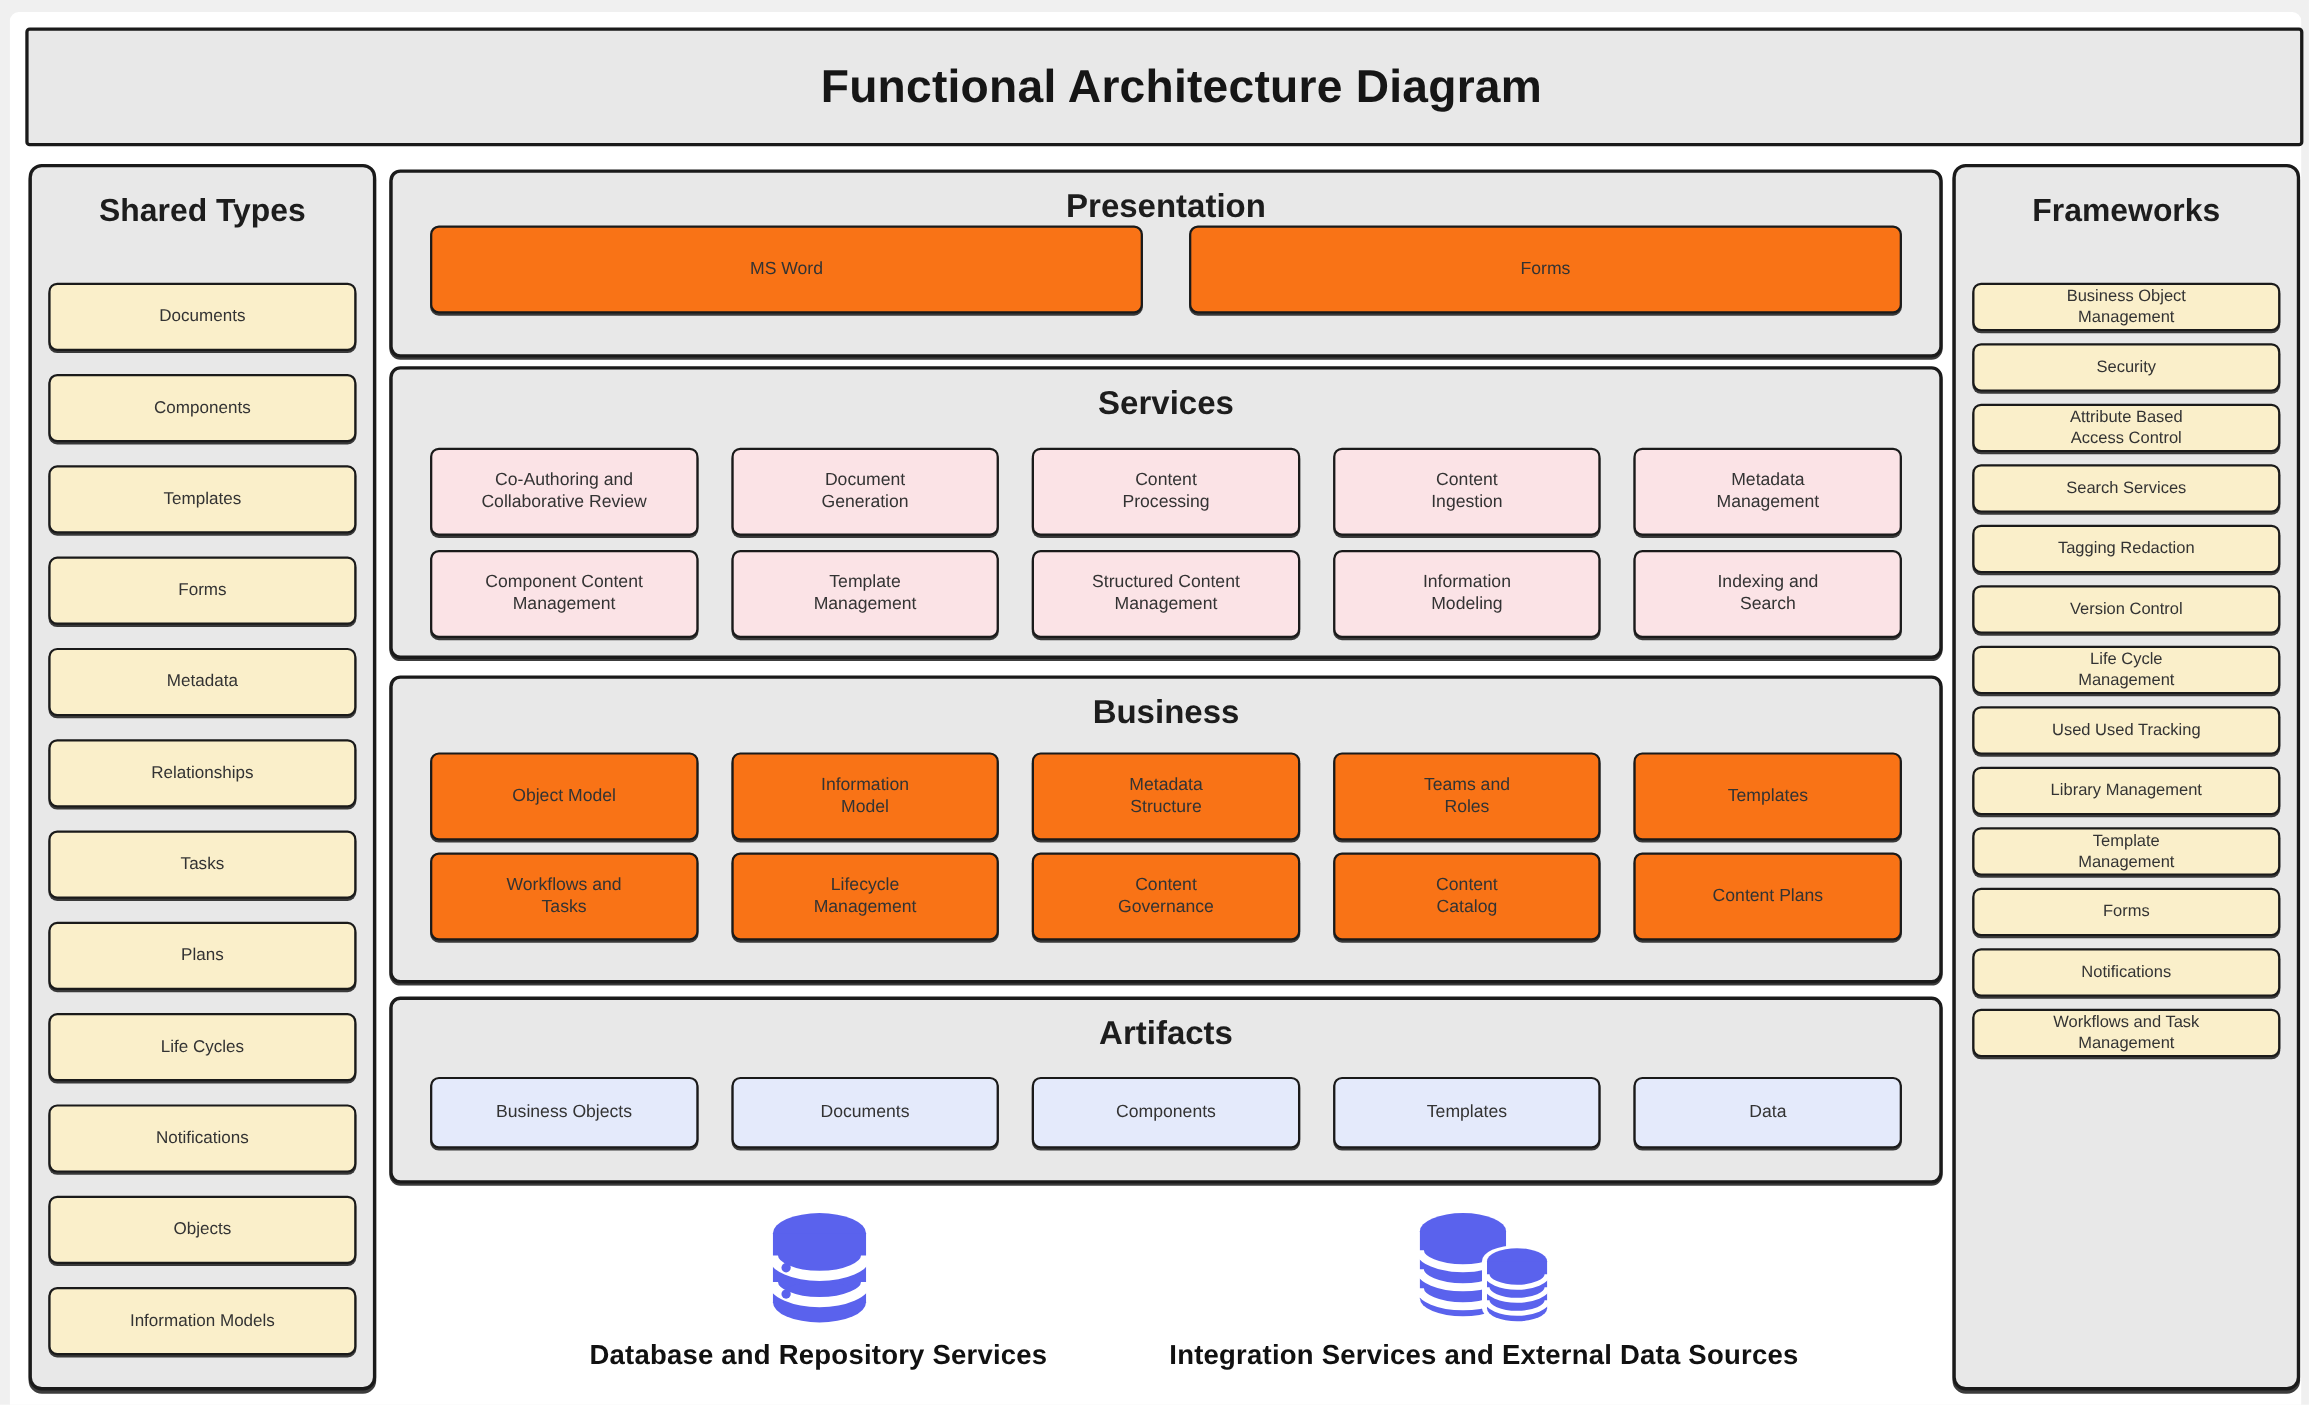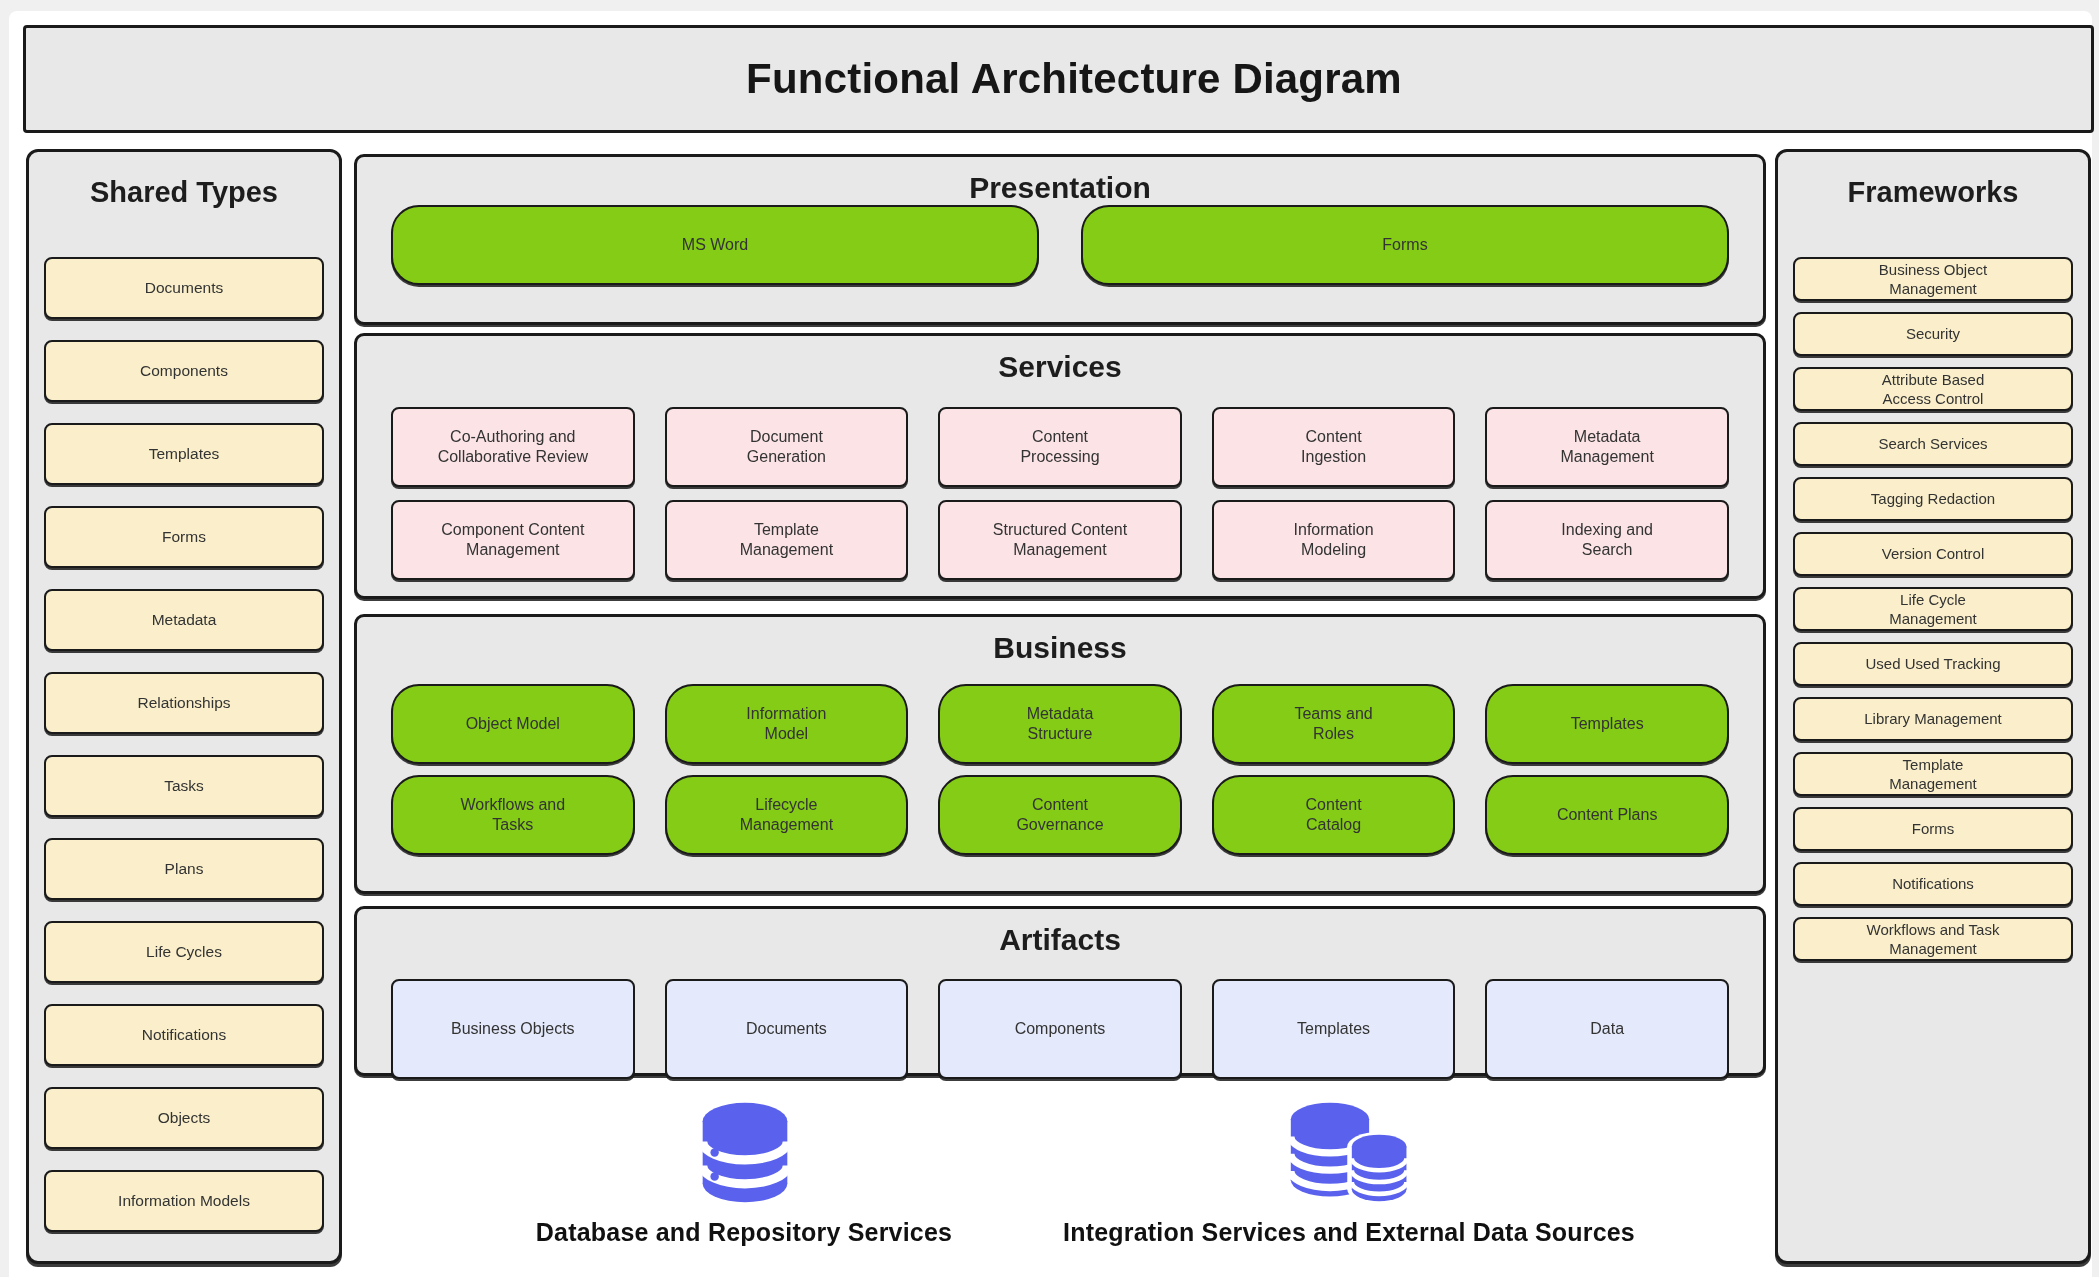--- a/index.html
+++ b/index.html
@@ -41,21 +41,21 @@
 
   .node {
     border:2px solid #1a1a1a; border-radius:8px;
     box-shadow:0 2px 0 rgba(26,26,26,.85);
     display:flex; align-items:center; justify-content:center;
     text-align:center; white-space:pre-line; line-height:1.28;
     font-size:16px; color:#333;
   }
   .node-yellow   { background:#faefca; }
   .node-pink     { background:#fbe3e6; }
-  .node-lavender { background:#84cc16;border-radius:28px; }
+  .node-lavender { background:#f97316; }
   .node-blue     { background:#e4eafb; }
   .stack-left  .node { height:62px; font-size:15.5px; }
   .stack-right .node { height:44px; font-size:15px; }
 
   
   .section {
     left:345px; width:1412px;
     background:#e8e8e8; border:3px solid #1a1a1a; border-radius:10px;
     box-shadow:0 2px 0 rgba(26,26,26,.85);
     padding:14px 34px 0;
@@ -69,21 +69,21 @@
   .sec-services     .section-title { margin-bottom:23px; }
   .sec-business     .section-title { margin-bottom:19px; }
   .sec-artifacts    .section-title { margin-bottom:22px; }
   .row  { display:flex; gap:42px; }
   .row5 { display:flex; gap:30px; }
   .rows { display:flex; flex-direction:column; }
   .sec-services .rows { gap:13px; }
   .sec-business .rows { gap:11px; }
   .row  .node { flex:1; height:80px; }
   .row5 .node { flex:1; height:80px; }
-  .sec-artifacts .row5 .node { height:100px; }
+  .sec-artifacts .row5 .node { height:65px; }
 
   
   .db-icon { display:block; }
   .footer-label {
     text-align:center; font-size:25px; font-weight:700; color:#111;
     letter-spacing:.2px;
   }
 </style>
 </head>
 <body>

